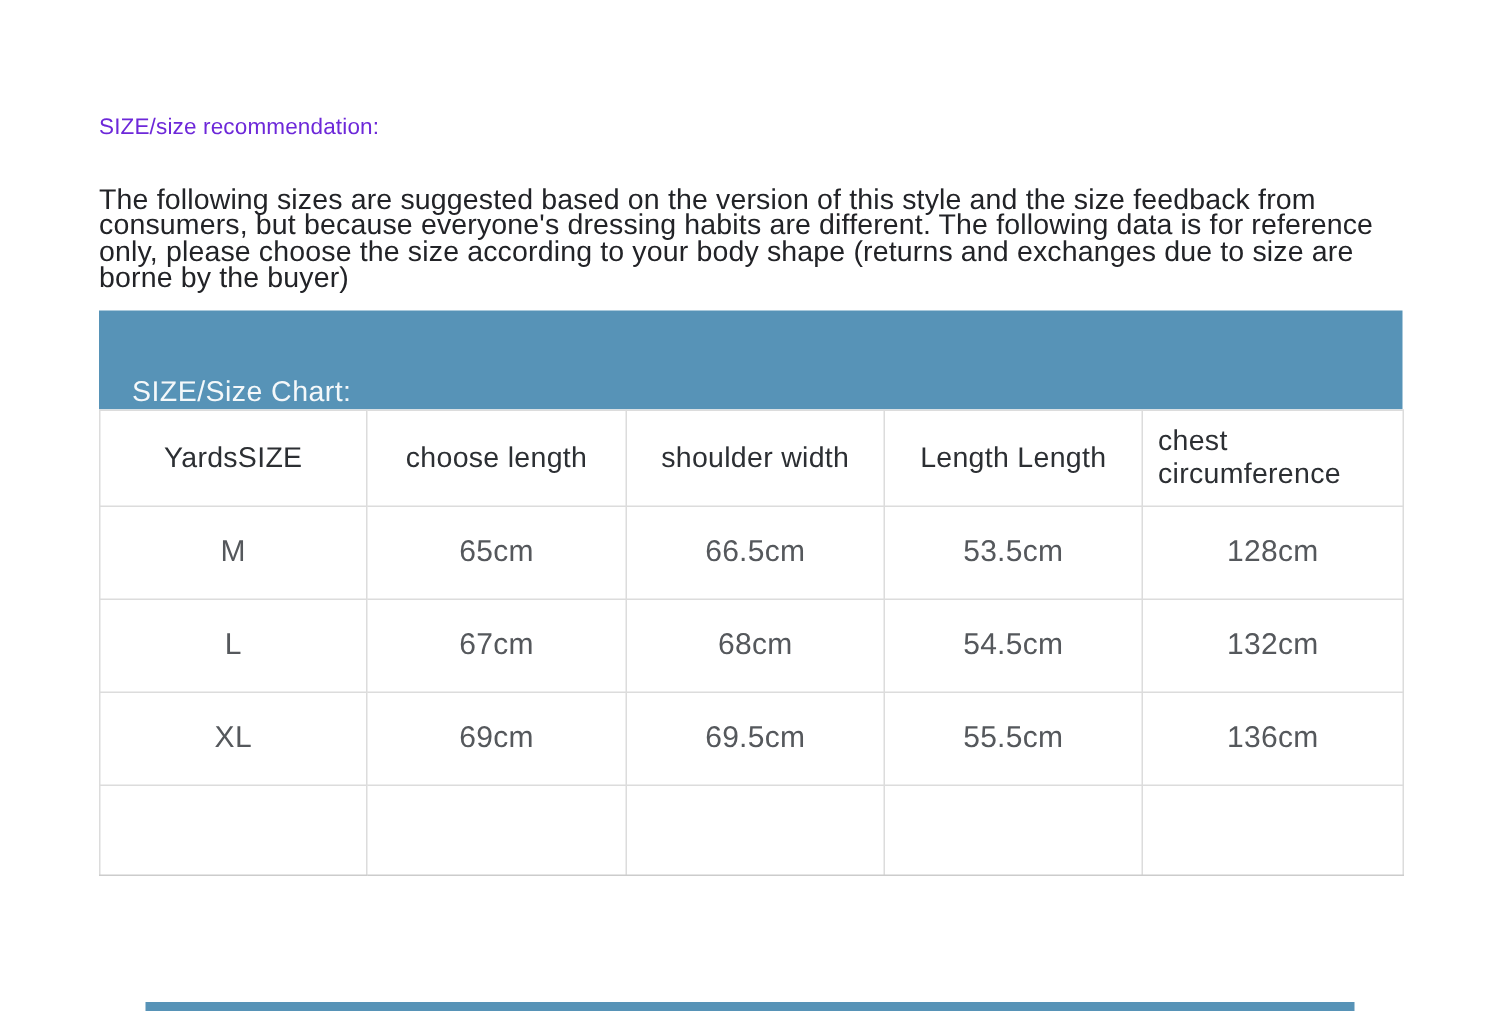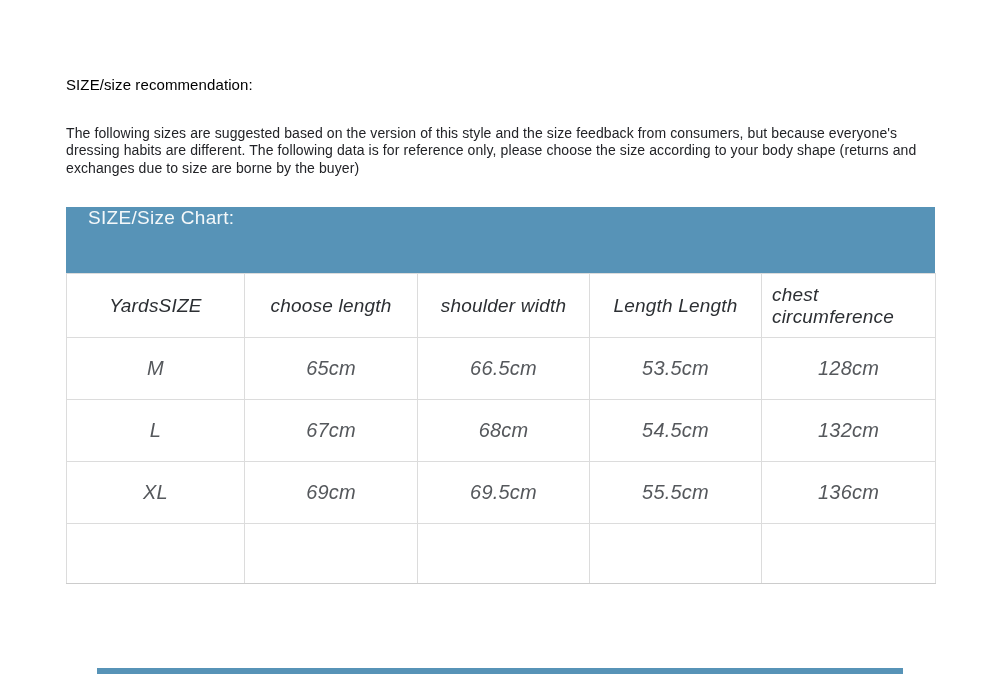--- a/index.html
+++ b/index.html
@@ -14,58 +14,57 @@
     height: 674px;
     background: #ffffff;
     overflow: hidden;
   }
   .page-title {
     position: absolute;
     left: 66px;
     top: 76px;
     font-size: 15px;
     font-weight: 500;
-    color: #000000;
+    color: #6d28d9;
     letter-spacing: 0.1px;
   }
   .page-desc {
     position: absolute;
     left: 66px;
     top: 125px;
     width: 868px;
-    font-size: 14px;
+    font-size: 19px;
     line-height: 17.4px;
     color: #222327;
     letter-spacing: 0.1px;
   }
   .chart-wrap {
     position: absolute;
     left: 66px;
     top: 207px;
     width: 869px;
   }
   .chart-banner {
     width: 100%;
     height: 66px;
     background: #5793b7;
     display: flex;
-    align-items: flex-start;
+    align-items: flex-end;
     padding-left: 22px;
   }
   .chart-banner-title {
     color: #f4f8fa;
     font-size: 19px;
     letter-spacing: 0.3px;
   }
   table.size-table {
     width: 869px;
     border-collapse: collapse;
     table-layout: fixed;
     background: #ffffff;
-    font-style: italic;
   }
   table.size-table col.c1 { width: 178px; }
   table.size-table col.c2 { width: 173px; }
   table.size-table col.c3 { width: 172px; }
   table.size-table col.c4 { width: 172px; }
   table.size-table col.c5 { width: 174px; }
   table.size-table th,
   table.size-table td {
     border: 1px solid #dcdcdc;
     text-align: center;

